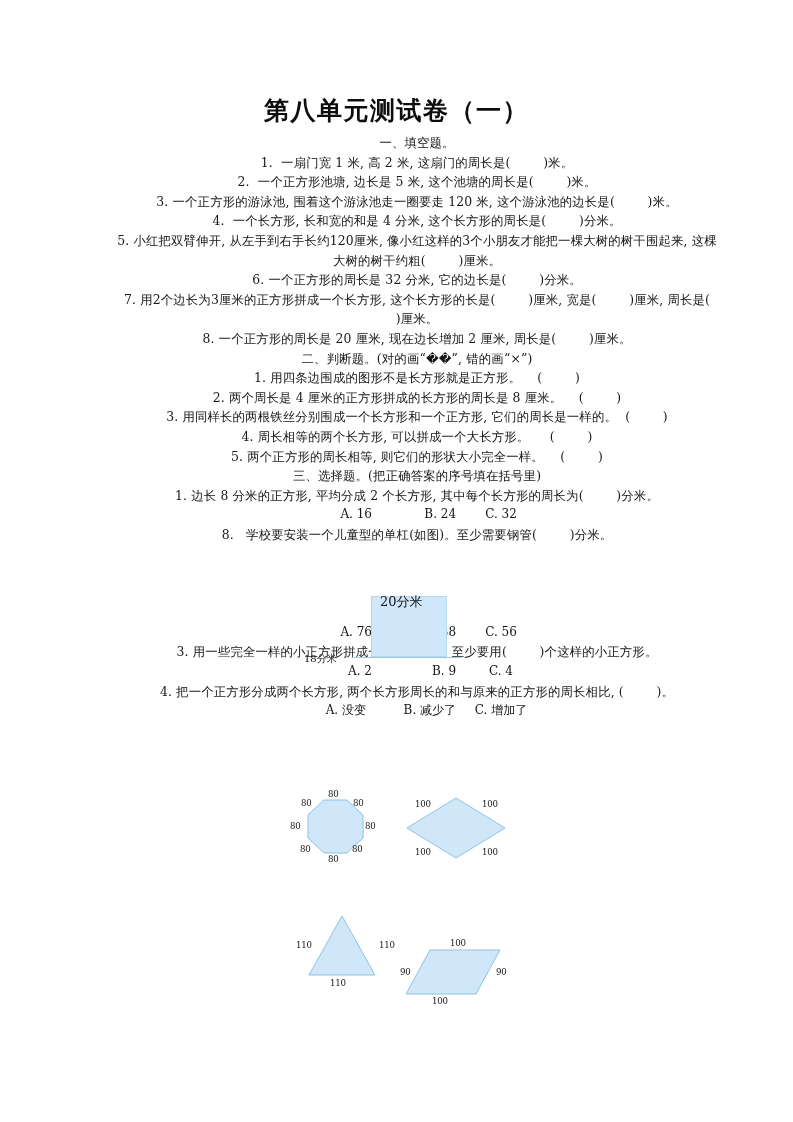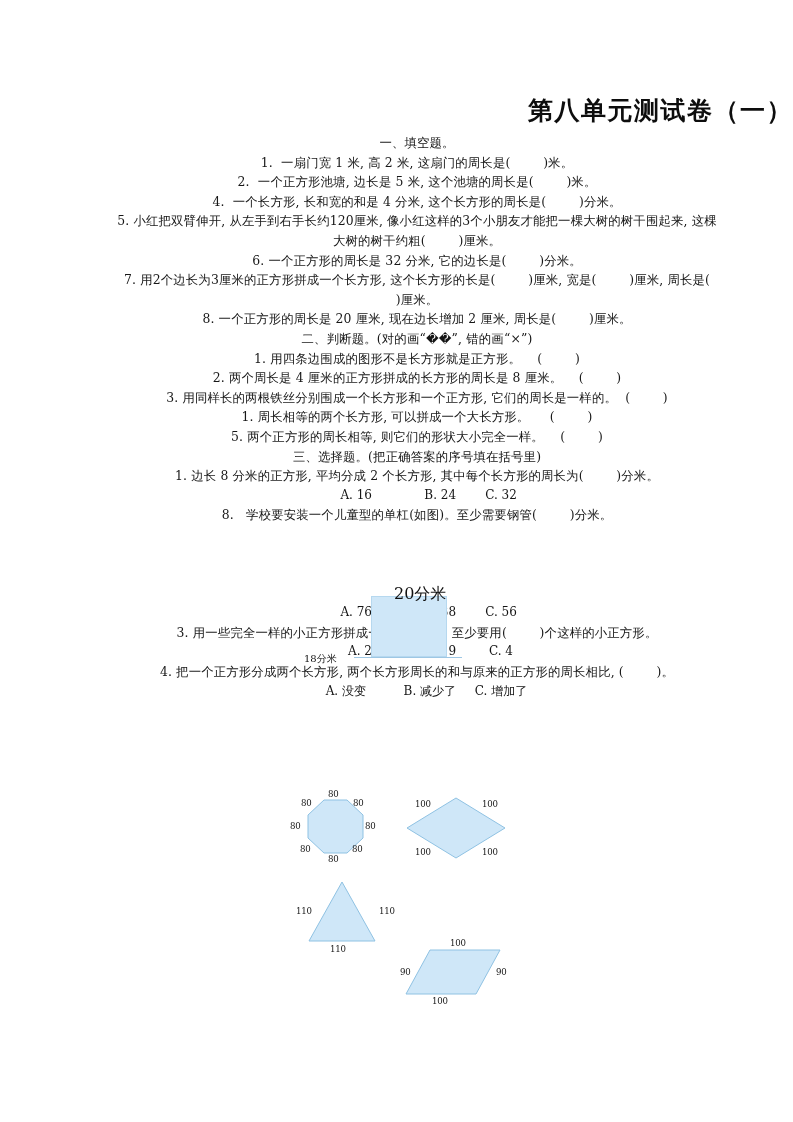--- a/index.html
+++ b/index.html
@@ -18,21 +18,21 @@
   .page {
     position: absolute;
     left: 0; top: 0;
     width: 793px;
     height: 1122px;
   }
   .title {
     position: absolute;
     left: 0; top: 94px;
     width: 793px;
-    text-align: right;
+    text-align: center;
     font-family: "DejaVu Serif", "Liberation Serif", serif;
     font-size: 25px;
     font-weight: 600;
     letter-spacing: 1.5px;
     color: #0d0d0d;
   }
   .body-col {
     position: absolute;
     left: 112px;
     top: 133px;
@@ -86,38 +86,38 @@
     height: 1px;
     background: #9ec7e4;
   }
   .lbl {
     position: absolute;
     font-family: "DejaVu Serif", "Liberation Serif", serif;
     font-size: 9.5px;
     color: #111;
     white-space: nowrap;
   }
-  .lbl-top { left: 40px; top: 6px; font-size: 16px; margin-left: 14px; }
+  .lbl-top { left: 40px; top: 15px; font-size: 13px; }
   .lbl-left { left: -36px; top: 46px; font-size: 10px; margin-top: 28px; }
 
   
   .fig {
     position: absolute;
   }
   .num {
     position: absolute;
     font-family: "DejaVu Serif", "Liberation Serif", serif;
     font-size: 8.6px;
     color: #141414;
     white-space: nowrap;
     letter-spacing: -0.2px;
   }
   .fig-octagon { left: 284px; top: 788px; width: 112px; height: 80px; text-align: center; }
   .fig-rhombus { left: 398px; top: 788px; width: 125px; height: 80px; }
-  .fig-triangle { left: 284px; top: 868px; width: 120px; height: 92px; }
+  .fig-triangle { left: 284px; top: 902px; width: 120px; height: 92px; }
   .fig-parallelogram { left: 400px; top: 918px; width: 130px; height: 92px; }
 
   svg { display: block; overflow: visible; }
   .shape {
     fill: #cfe7f8;
     stroke: #8fc2e3;
     stroke-width: 1;
   }
 </style>
 </head>
@@ -125,31 +125,32 @@
 
 <div class="page">
 
   <div class="title">第八单元测试卷（一）</div>
 
   <div class="body-col">
 
     <div class="sec-head">一、填空题。</div>
     <div class="line">1.  一扇门宽 1 米, 高 2 米, 这扇门的周长是(        )米。</div>
     <div class="line">2.  一个正方形池塘, 边长是 5 米, 这个池塘的周长是(        )米。</div>
+    <div class="line">3. 一个正方形的游泳池, 围着这个游泳池走一圈要走 120 米, 这个游泳池的边长是(        )米。</div>
     <div class="line">4.  一个长方形, 长和宽的和是 4 分米, 这个长方形的周长是(        )分米。</div>
     <div class="line">5. 小红把双臂伸开, 从左手到右手长约120厘米, 像小红这样的3个小朋友才能把一棵大树的树干围起来, 这棵大树的树干约粗(        )厘米。</div>
     <div class="line">6. 一个正方形的周长是 32 分米, 它的边长是(        )分米。</div>
     <div class="line">7. 用2个边长为3厘米的正方形拼成一个长方形, 这个长方形的长是(        )厘米, 宽是(        )厘米, 周长是(        )厘米。</div>
     <div class="line">8. 一个正方形的周长是 20 厘米, 现在边长增加 2 厘米, 周长是(        )厘米。</div>
 
     <div class="sec-head">二、判断题。(对的画“��”, 错的画“×”)</div>
     <div class="line">1. 用四条边围成的图形不是长方形就是正方形。    (        )</div>
     <div class="line">2. 两个周长是 4 厘米的正方形拼成的长方形的周长是 8 厘米。    (        )</div>
     <div class="line">3. 用同样长的两根铁丝分别围成一个长方形和一个正方形, 它们的周长是一样的。  (        )</div>
-    <div class="line">1. 周长相等的两个长方形, 可以拼成一个大长方形。     (        )</div>
+    <div class="line">4. 周长相等的两个长方形, 可以拼成一个大长方形。     (        )</div>
     <div class="line">5. 两个正方形的周长相等, 则它们的形状大小完全一样。    (        )</div>
 
     <div class="sec-head">三、选择题。(把正确答案的序号填在括号里)</div>
 
     <div class="line">1. 边长 8 分米的正方形, 平均分成 2 个长方形, 其中每个长方形的周长为(        )分米。</div>
     <div class="opts">
       <span class="opt-a">A. 16</span><span class="opt-b">B. 24</span><span>C. 32</span>
     </div>
 
     <div class="line">8.   学校要安装一个儿童型的单杠(如图)。至少需要钢管(        )分米。</div>

